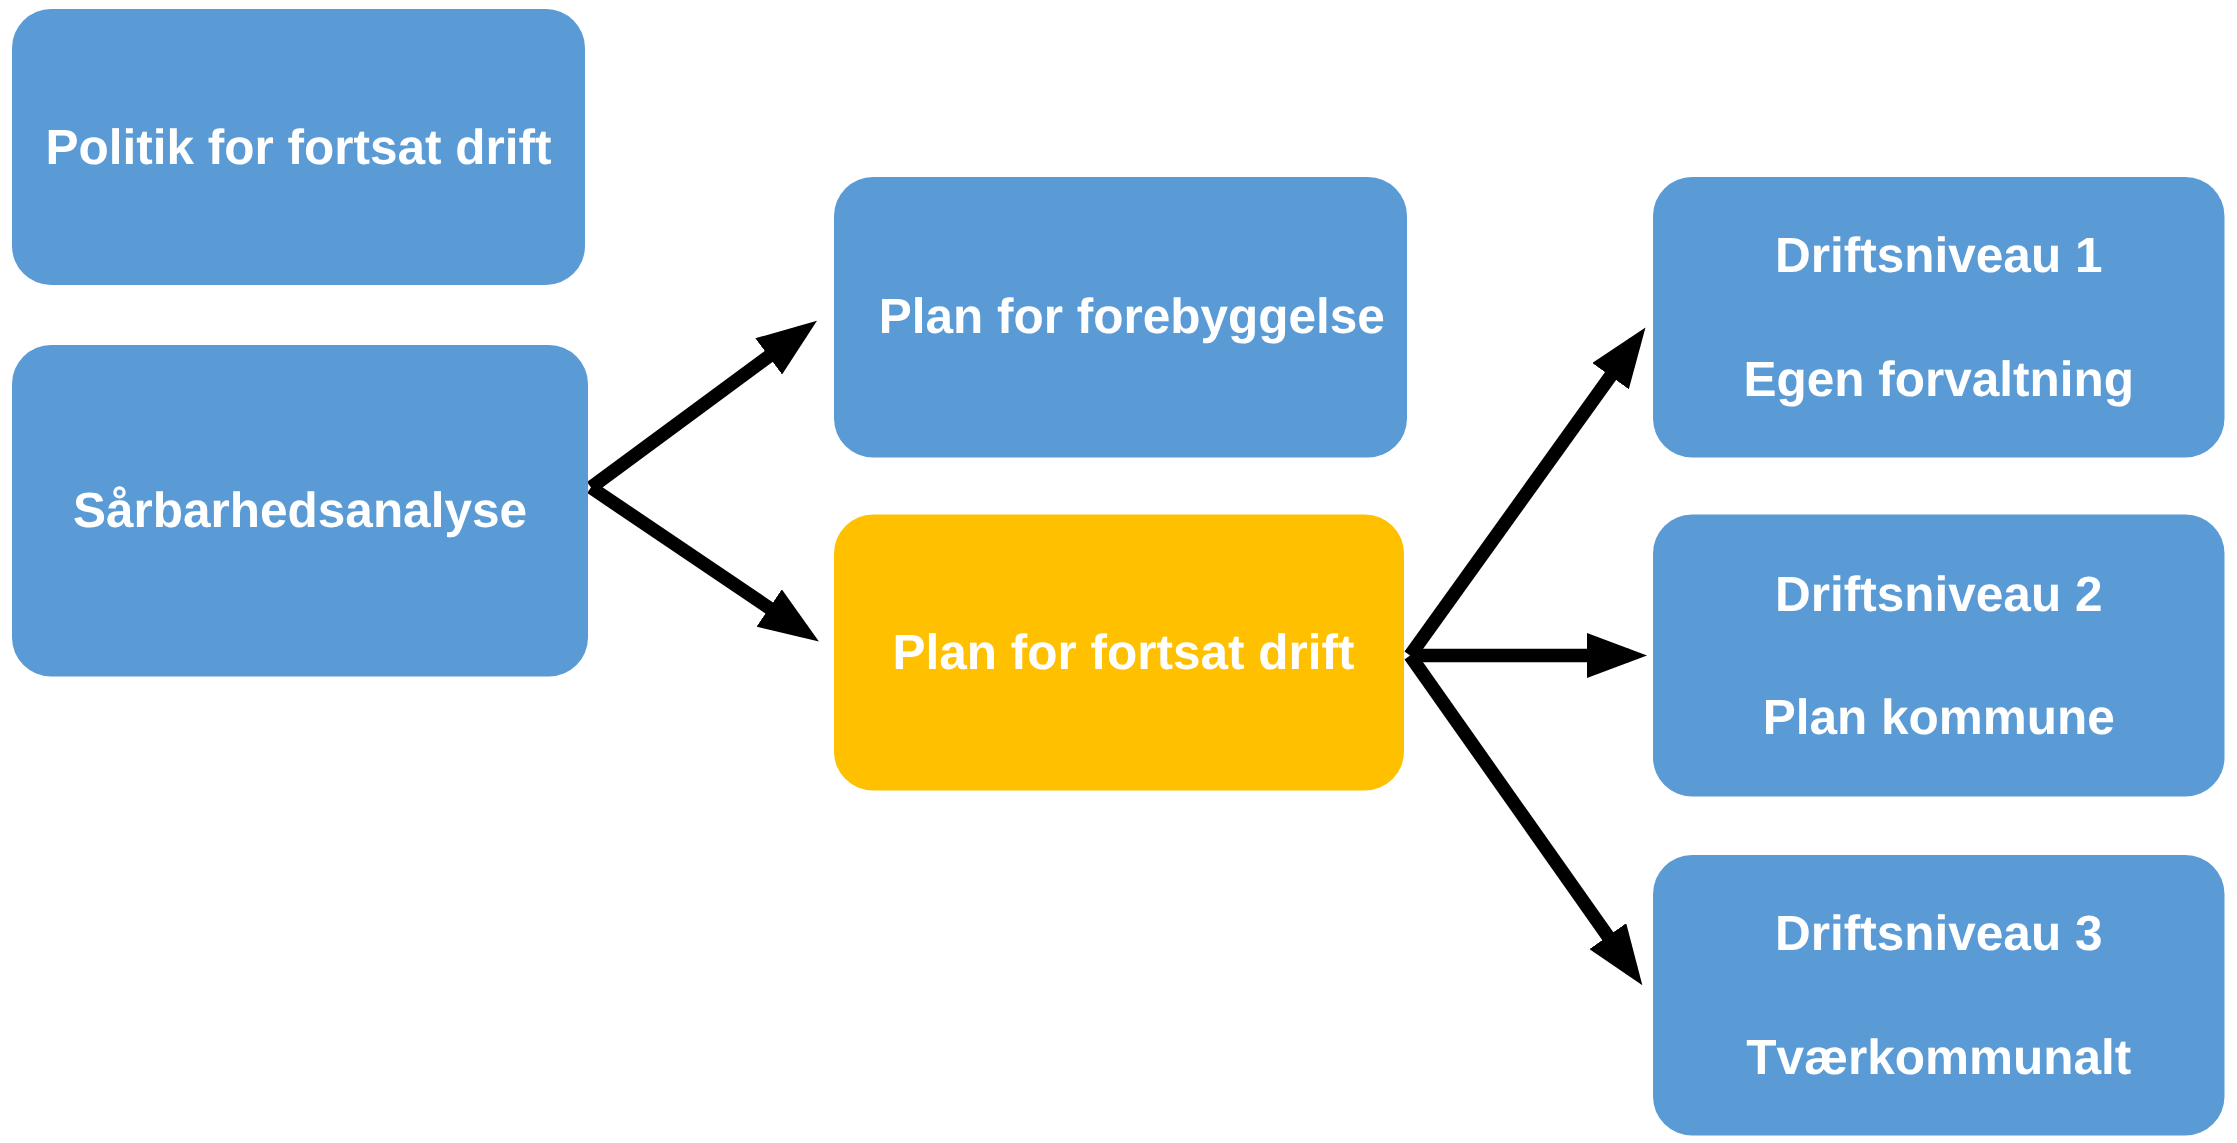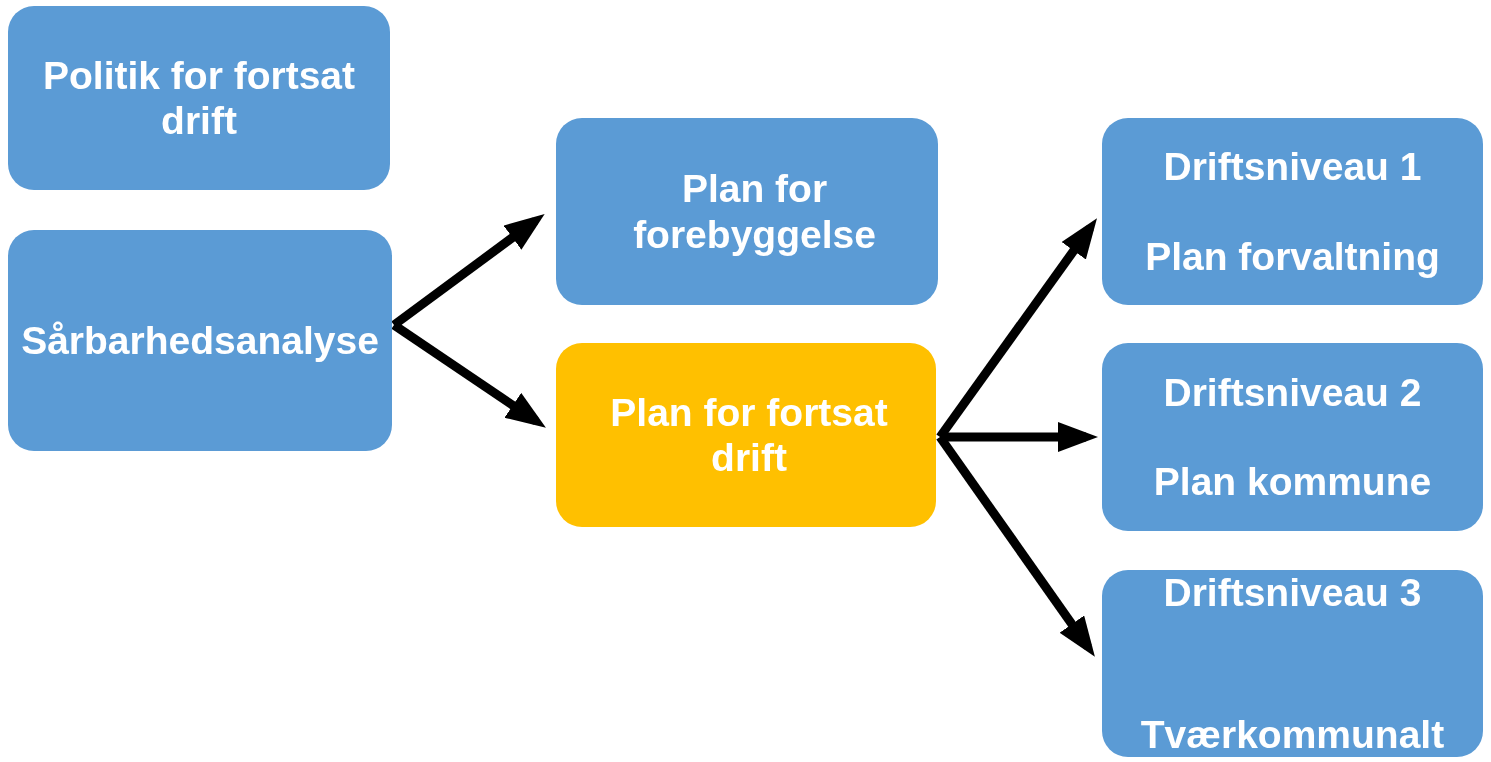--- a/index.html
+++ b/index.html
@@ -22,33 +22,33 @@
     position: absolute;
     box-sizing: border-box;
     border-radius: 26px;
     display: flex;
     flex-direction: column;
     align-items: center;
     justify-content: center;
     text-align: center;
     padding: 0 14px;
     font-weight: bold;
-    font-size: 39px;
+    font-size: 33px;
     line-height: 1.16;
   }
   .node.two-line { gap: 44px; }
 
   
   .pos-politik        { left:    8px; top:   6px; width: 382px; height: 184px; }
   .pos-saarbarheds    { left:    8px; top: 230px; width: 384px; height: 221px; }
   .pos-forebyggelse   { left:  556px; top: 118px; width: 382px; height: 187px; padding-left: 29px; }
   .pos-fortsat-drift  { left:  556px; top: 343px; width: 380px; height: 184px; }
   .pos-drift1         { left: 1102px; top: 118px; width: 381px; height: 187px; }
   .pos-drift2         { left: 1102px; top: 343px; width: 381px; height: 188px; }
-  .pos-drift3         { left: 1102px; top: 570px; width: 381px; height: 187px; justify-content: space-between; }
+  .pos-drift3         { left: 1102px; top: 570px; width: 381px; height: 187px; }
 </style>
 </head>
 <body>
 
 <div class="canvas">
 
   <svg class="arrow-layer" viewBox="0 0 1491 762" xmlns="http://www.w3.org/2000/svg">
     <defs>
       <marker id="ah" viewBox="0 0 40 30" refX="28" refY="15" markerWidth="40" markerHeight="30" orient="auto" markerUnits="userSpaceOnUse">
         <path d="M0,0 L40,15 L0,30 Z" fill="#000000"></path>
@@ -72,21 +72,21 @@
   <div class="node pos-forebyggelse" style="background-color: rgb(91, 155, 213); color: rgb(255, 255, 255);">
     <span>Plan for forebyggelse</span>
   </div>
 
   <div class="node pos-fortsat-drift" style="background-color: rgb(255, 192, 0); color: rgb(255, 255, 255); padding-left: 20px;">
     <span>Plan for fortsat drift</span>
   </div>
 
   <div class="node two-line pos-drift1" style="background-color: rgb(91, 155, 213); color: rgb(255, 255, 255);">
     <span>Driftsniveau 1</span>
-    <span>Plan forvaltning</span>
+    <span>Egen forvaltning</span>
   </div>
 
   <div class="node two-line pos-drift2" style="background-color: rgb(91, 155, 213); color: rgb(255, 255, 255);">
     <span>Driftsniveau 2</span>
     <span>Plan kommune</span>
   </div>
 
   <div class="node two-line pos-drift3" style="background-color: rgb(91, 155, 213); color: rgb(255, 255, 255);">
     <span>Driftsniveau 3</span>
     <span>Tværkommunalt</span>

